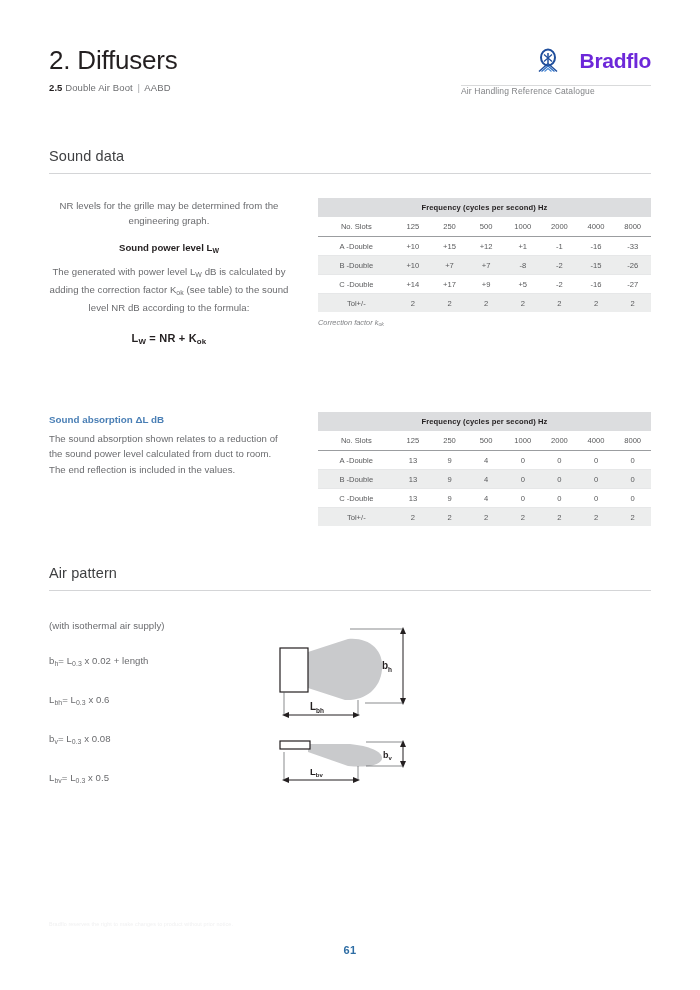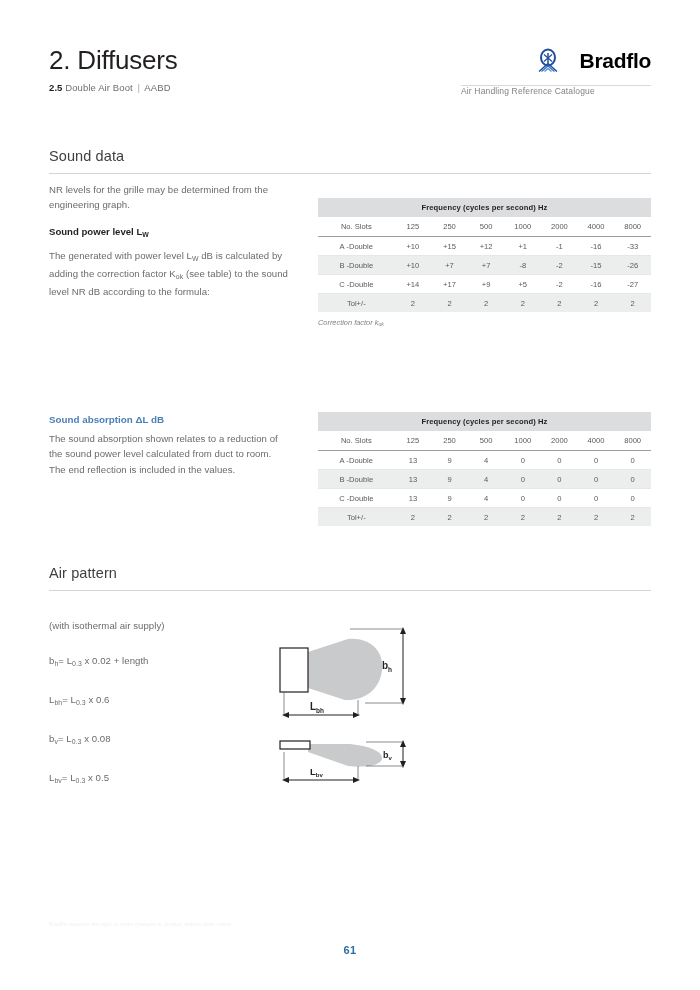--- a/index.html
+++ b/index.html
@@ -23,21 +23,21 @@
   }
   .doc-subtitle {
     margin-top: 7px; font-size: 9.5px; color: #6d6e71; letter-spacing: .1px;
   }
   .doc-subtitle .num { font-weight: bold; color: #231f20; }
   .doc-subtitle .sep { color: #a7a9ac; padding: 0 2px; }
 
   .brand-block { position: absolute; right: 0; top: 2px; text-align: right; width: 260px; }
   .brand-row { display: flex; align-items: center; justify-content: flex-end; gap: 7px; }
   .brand-mark { width: 26px; height: 26px; display: block; }
-  .brand-name { font-size: 21px; font-weight: bold; color: #000000; letter-spacing: -0.3px; padding-left: 12px; }
+  .brand-name { font-size: 21px; font-weight: bold; color: #6d28d9; letter-spacing: -0.3px; padding-left: 12px; }
   .brand-tagline {
     margin-top: 11px; font-size: 8.5px; color: #808285; letter-spacing: .15px;
     border-top: 1px solid #d9dadb; width: 190px; margin-left: auto;
     text-align: left;
   }
 
   
   .section { position: absolute; left: 49px; right: 49px; }
   .section-title {
     font-size: 14.5px; font-weight: 400; color: #3f4042; letter-spacing: .1px;
@@ -122,31 +122,34 @@
         <span class="brand-name">Bradflo</span>
       </div>
       <div class="brand-tagline">Air Handling Reference Catalogue</div>
     </div>
   </div>
 
   <div class="section" style="top:148px;">
     <h2 class="section-title">Sound data</h2>
   </div>
 
-  <div class="col-left" style="top:182px;">
+  <div class="col-left" style="top:198px;text-align:center;">
     <p class="body">NR levels for the grille may be determined from the engineering graph.</p>
 
     <p class="lead-in">
       <span>Sound power level L</span><sub>W</sub>
     </p>
 
     <p class="body">
       <span>The generated with power level L</span><sub>W</sub><span> dB is calculated by adding the correction factor K</span><sub>ok</sub><span> (see table) to the sound level NR dB according to the formula:</span>
     </p>
 
+    <p class="formula" style="margin-top:16px;">
+      <span>L</span><sub>W</sub><span> = NR + K</span><sub>ok</sub>
+    </p>
   </div>
 
   <div class="col-left" style="top:414px;">
     <p class="accent-head">Sound absorption ΔL dB</p>
     <p class="body">The sound absorption shown relates to a reduction of the sound power level calculated from duct to room. The end reflection is included in the values.</p>
   </div>
 
   <div class="col-right" style="top:198px;">
 
     <table class="freq">

